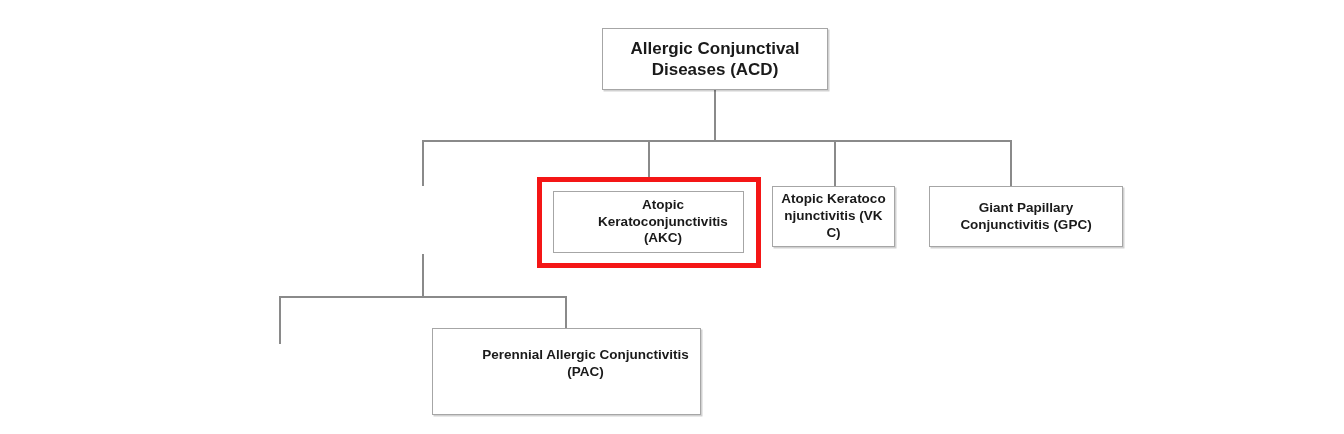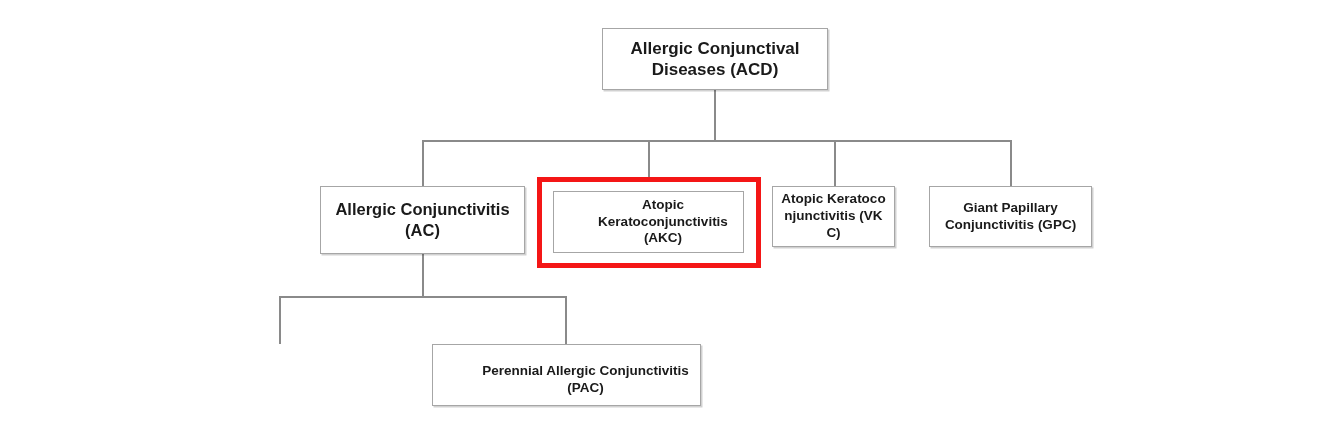--- a/index.html
+++ b/index.html
@@ -88,34 +88,31 @@
 
   <div class="line v" style="left:279px; top:296px; height:48px;"></div>
   <div class="line v" style="left:565px; top:296px; height:48px;"></div>
 
   <div class="highlight-frame" style="left:537px; top:177px; width:224px; height:91px;"></div>
 
   <div class="node shadow nowrap" style="left:602px; top:28px; width:226px; height:62px; font-size:17px;">
     <span class="label">Allergic Conjunctival Diseases (ACD)</span>
   </div>
 
-  <div class="node shadow nowrap" style="left:320px; top:186px; width:205px; height:68px; font-size:16.5px;">
-    <span class="label">Allergic Conjunctivitis (AC)</span>
-  </div>
 
   <div class="node nowrap" style="left:553px; top:191px; width:191px; height:62px; font-size:13.5px;padding-left:35px;">
     <span class="label">Atopic Keratoconjunctivitis (AKC)</span>
   </div>
 
   <div class="node shadow" style="left:772px; top:186px; width:123px; height:61px; font-size:13.5px;">
     <span class="label">Atopic Keratoconjunctivitis (VKC)</span>
   </div>
 
-  <div class="node shadow nowrap" style="left:929px; top:186px; width:163px; height:61px; font-size:13.5px;">
+  <div class="node shadow nowrap" style="left:929px; top:186px; width:194px; height:61px; font-size:13.5px;">
     <span class="label">Giant Papillary Conjunctivitis (GPC)</span>
   </div>
 
 
-  <div class="node shadow nowrap top-text" style="left:432px; top:344px; width:269px; height:62px; font-size:13.5px;padding-left:44px;">
+  <div class="node shadow nowrap top-text" style="left:432px; top:328px; width:269px; height:87px; font-size:13.5px;padding-left:44px;">
     <span class="label">Perennial Allergic Conjunctivitis (PAC)</span>
   </div>
 
 </div>
 
 </body></html>

